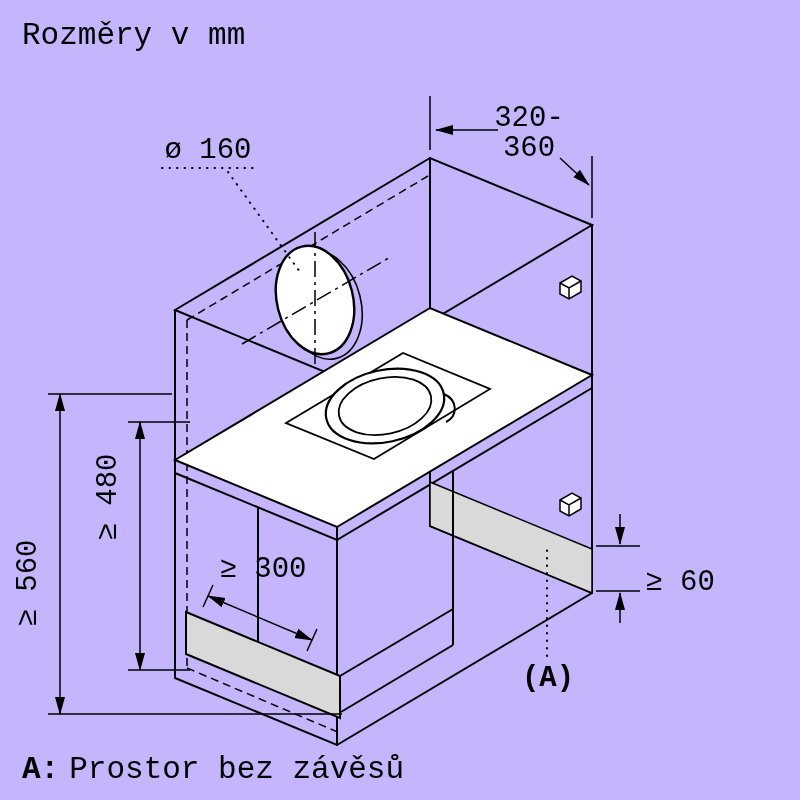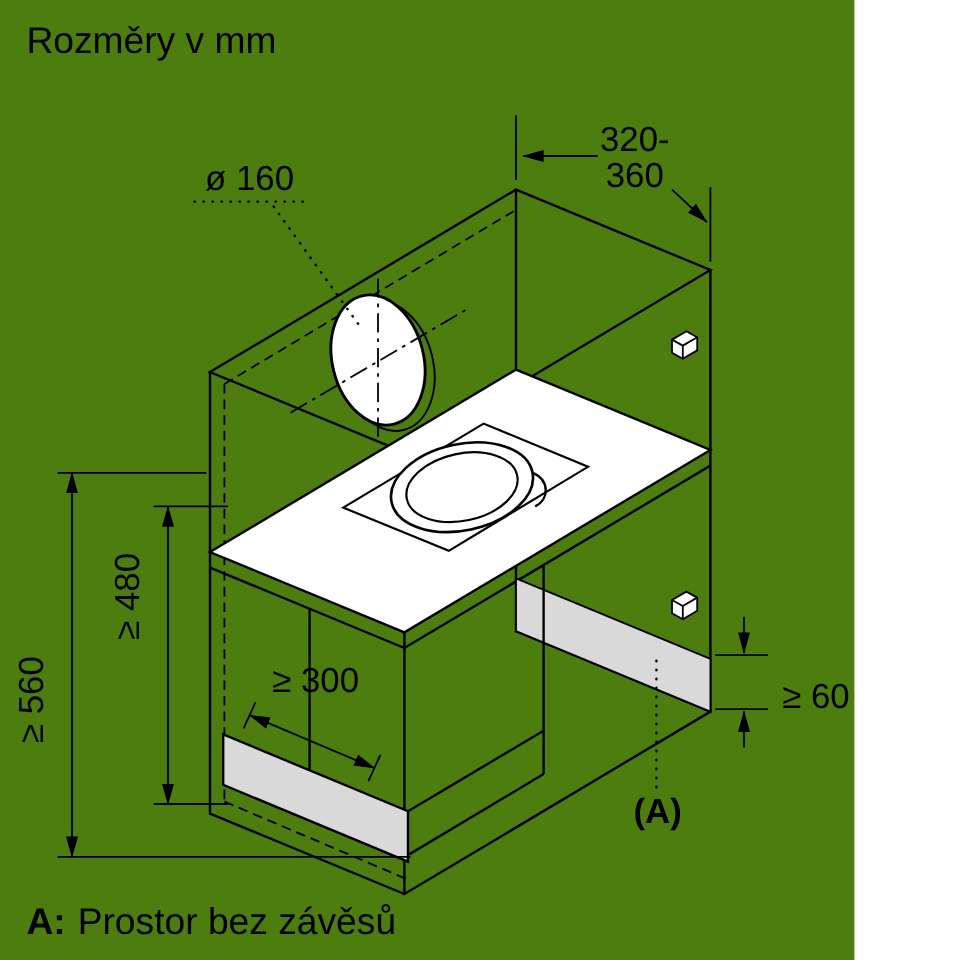--- a/index.html
+++ b/index.html
@@ -1,20 +1,20 @@
 <!DOCTYPE html>
 <html><head>
 <meta charset="utf-8">
 <style>
   html,body{margin:0;padding:0;background:#ffffff;}
   .stage{
     position:relative;
-    width:712px;height:800px;
-    background:#4d7c0f;
-    font-family:Liberation Sans, sans-serif;
+    width:800px;height:800px;
+    background:#c4b5fd;
+    font-family:Liberation Mono, monospace;
     overflow:hidden;
   }
   svg{position:absolute;left:0;top:0;}
   text{fill:#000000;}
   .t-title{font-size:31px;}
   .t-dim{font-size:29px;}
   .t-bold{font-weight:bold;}
 </style>
 </head>
 <body>

